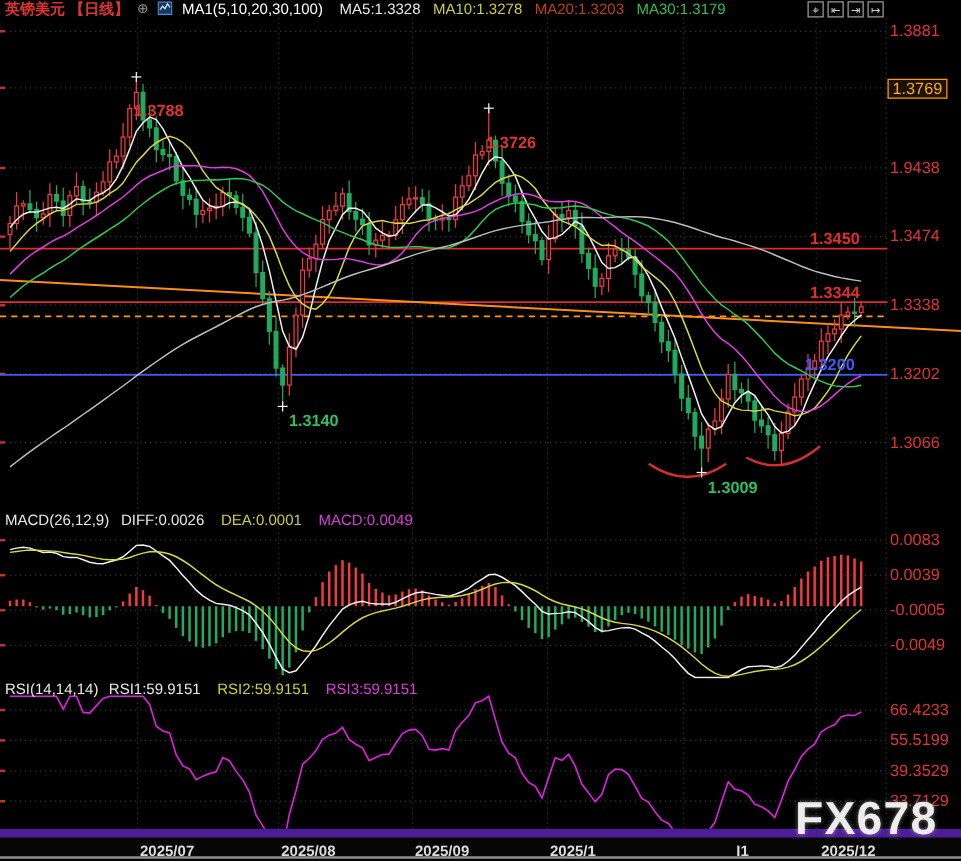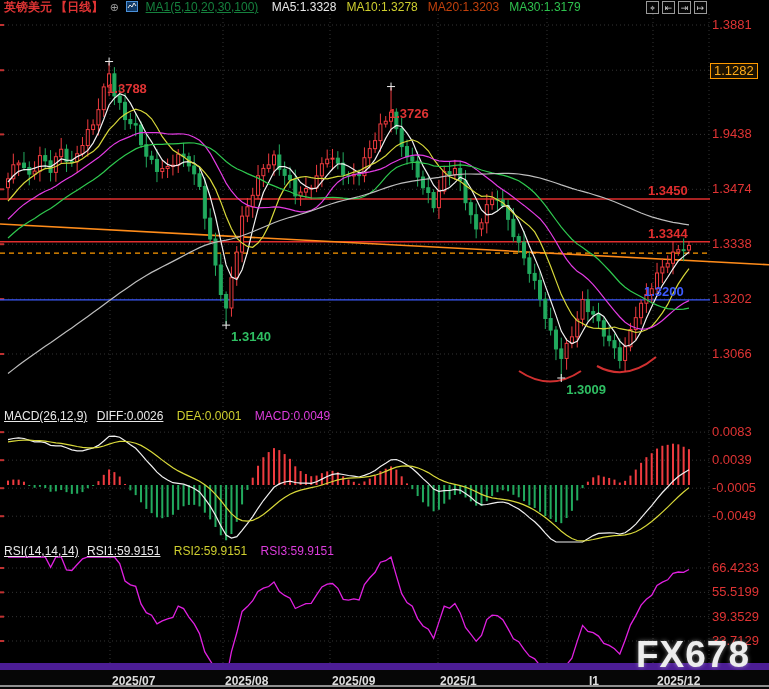--- a/index.html
+++ b/index.html
@@ -5,30 +5,30 @@
   html,body{margin:0;padding:0;background:#000;}
   body{width:769px;height:689px;position:relative;overflow:hidden;
        font-family:"Liberation Sans","DejaVu Sans",sans-serif;}
   .abs{position:absolute;}
   #chart-svg{position:absolute;left:0;top:0;}
   
   #header{left:0;top:0;width:769px;height:14px;font-size:12px;line-height:14px;white-space:nowrap;}
   #header span{vertical-align:top;}
   .sym{color:#e03434;font-weight:bold;}
   .linkicon{color:#9a9a9a;font-size:11px;margin:0 3px;}
-  .ma-lab{color:#15803d;text-decoration:underline;}
+  .ma-lab{color:#ffffff;}
   #toolbar{position:absolute;right:62px;top:1px;display:flex;gap:3px;}
   .tbtn{width:13px;height:13px;border:1px solid #9a9a9a;color:#cfcfcf;font-size:9px;
         line-height:12px;text-align:center;box-sizing:border-box;background:#050505;}
   
   .yl{position:absolute;left:712px;color:#e03434;font-size:13px;font-weight:normal;height:14px;line-height:14px;}
   .yl.boxed{color:#ffab1a;border:1px solid #ff9a00;background:#1d1200;padding:0 3px;left:710px;}
   
   .pane-title{font-size:12px;line-height:13px;white-space:nowrap;color:#e8e8e8;}
-  .c-white{color:#e8e8e8;text-decoration:underline;} .c-yellow{color:#cfcf2f;} .c-magenta{color:#dd3ddd;}
+  .c-white{color:#e8e8e8;} .c-yellow{color:#cfcf2f;} .c-magenta{color:#dd3ddd;}
   
   .ann{position:absolute;font-size:13px;font-weight:bold;white-space:nowrap;}
   .ann.hi{color:#e03434;margin-top:36px;} .ann.lo{color:#2fbf63;}
   .lvl-lab{position:absolute;font-size:13px;font-weight:bold;white-space:nowrap;}
   
   #xaxis{left:0;top:663px;width:769px;height:23px;background:#060606;border-top:7px solid #4c1d95;}
   .xl{position:absolute;top:4px;color:#dcdcdc;font-size:12px;font-weight:bold;white-space:nowrap;}
   #xdate{position:absolute;top:20px;background:#232323;color:#f0a030;font-size:16px;font-weight:bold;
          padding:2px 4px;white-space:nowrap;}
   #bottom-line{left:0;top:685px;width:769px;height:2px;background:#8f8f8f;}
@@ -528,21 +528,21 @@
   <div id="toolbar">
       <div class="tbtn">⌖</div>
       <div class="tbtn">⇤</div>
       <div class="tbtn">⇥</div>
       <div class="tbtn">↦</div>
     </div>
 </div>
 
 <div id="yaxis-main">
     <div class="yl" style="top: 18px;">1.3881</div>
-    <div class="yl boxed" style="top: 63.2122px;">1.1282</div>
+    <div class="yl boxed" style="top: 63.2122px;">1.3769</div>
     <div class="yl" style="top: 127.397px;">1.9438</div>
     <div class="yl" style="top: 182.298px;">1.3474</div>
     <div class="yl" style="top: 237.198px;">1.3338</div>
     <div class="yl" style="top: 292.099px;">1.3202</div>
     <div class="yl" style="top: 346.999px;">1.3066</div>
   </div>
 <div id="yaxis-macd">
     <div class="yl" style="top: 425.137px;">0.0083</div>
     <div class="yl" style="top: 453.161px;">0.0039</div>
     <div class="yl" style="top: 481.185px;">-0.0005</div>

